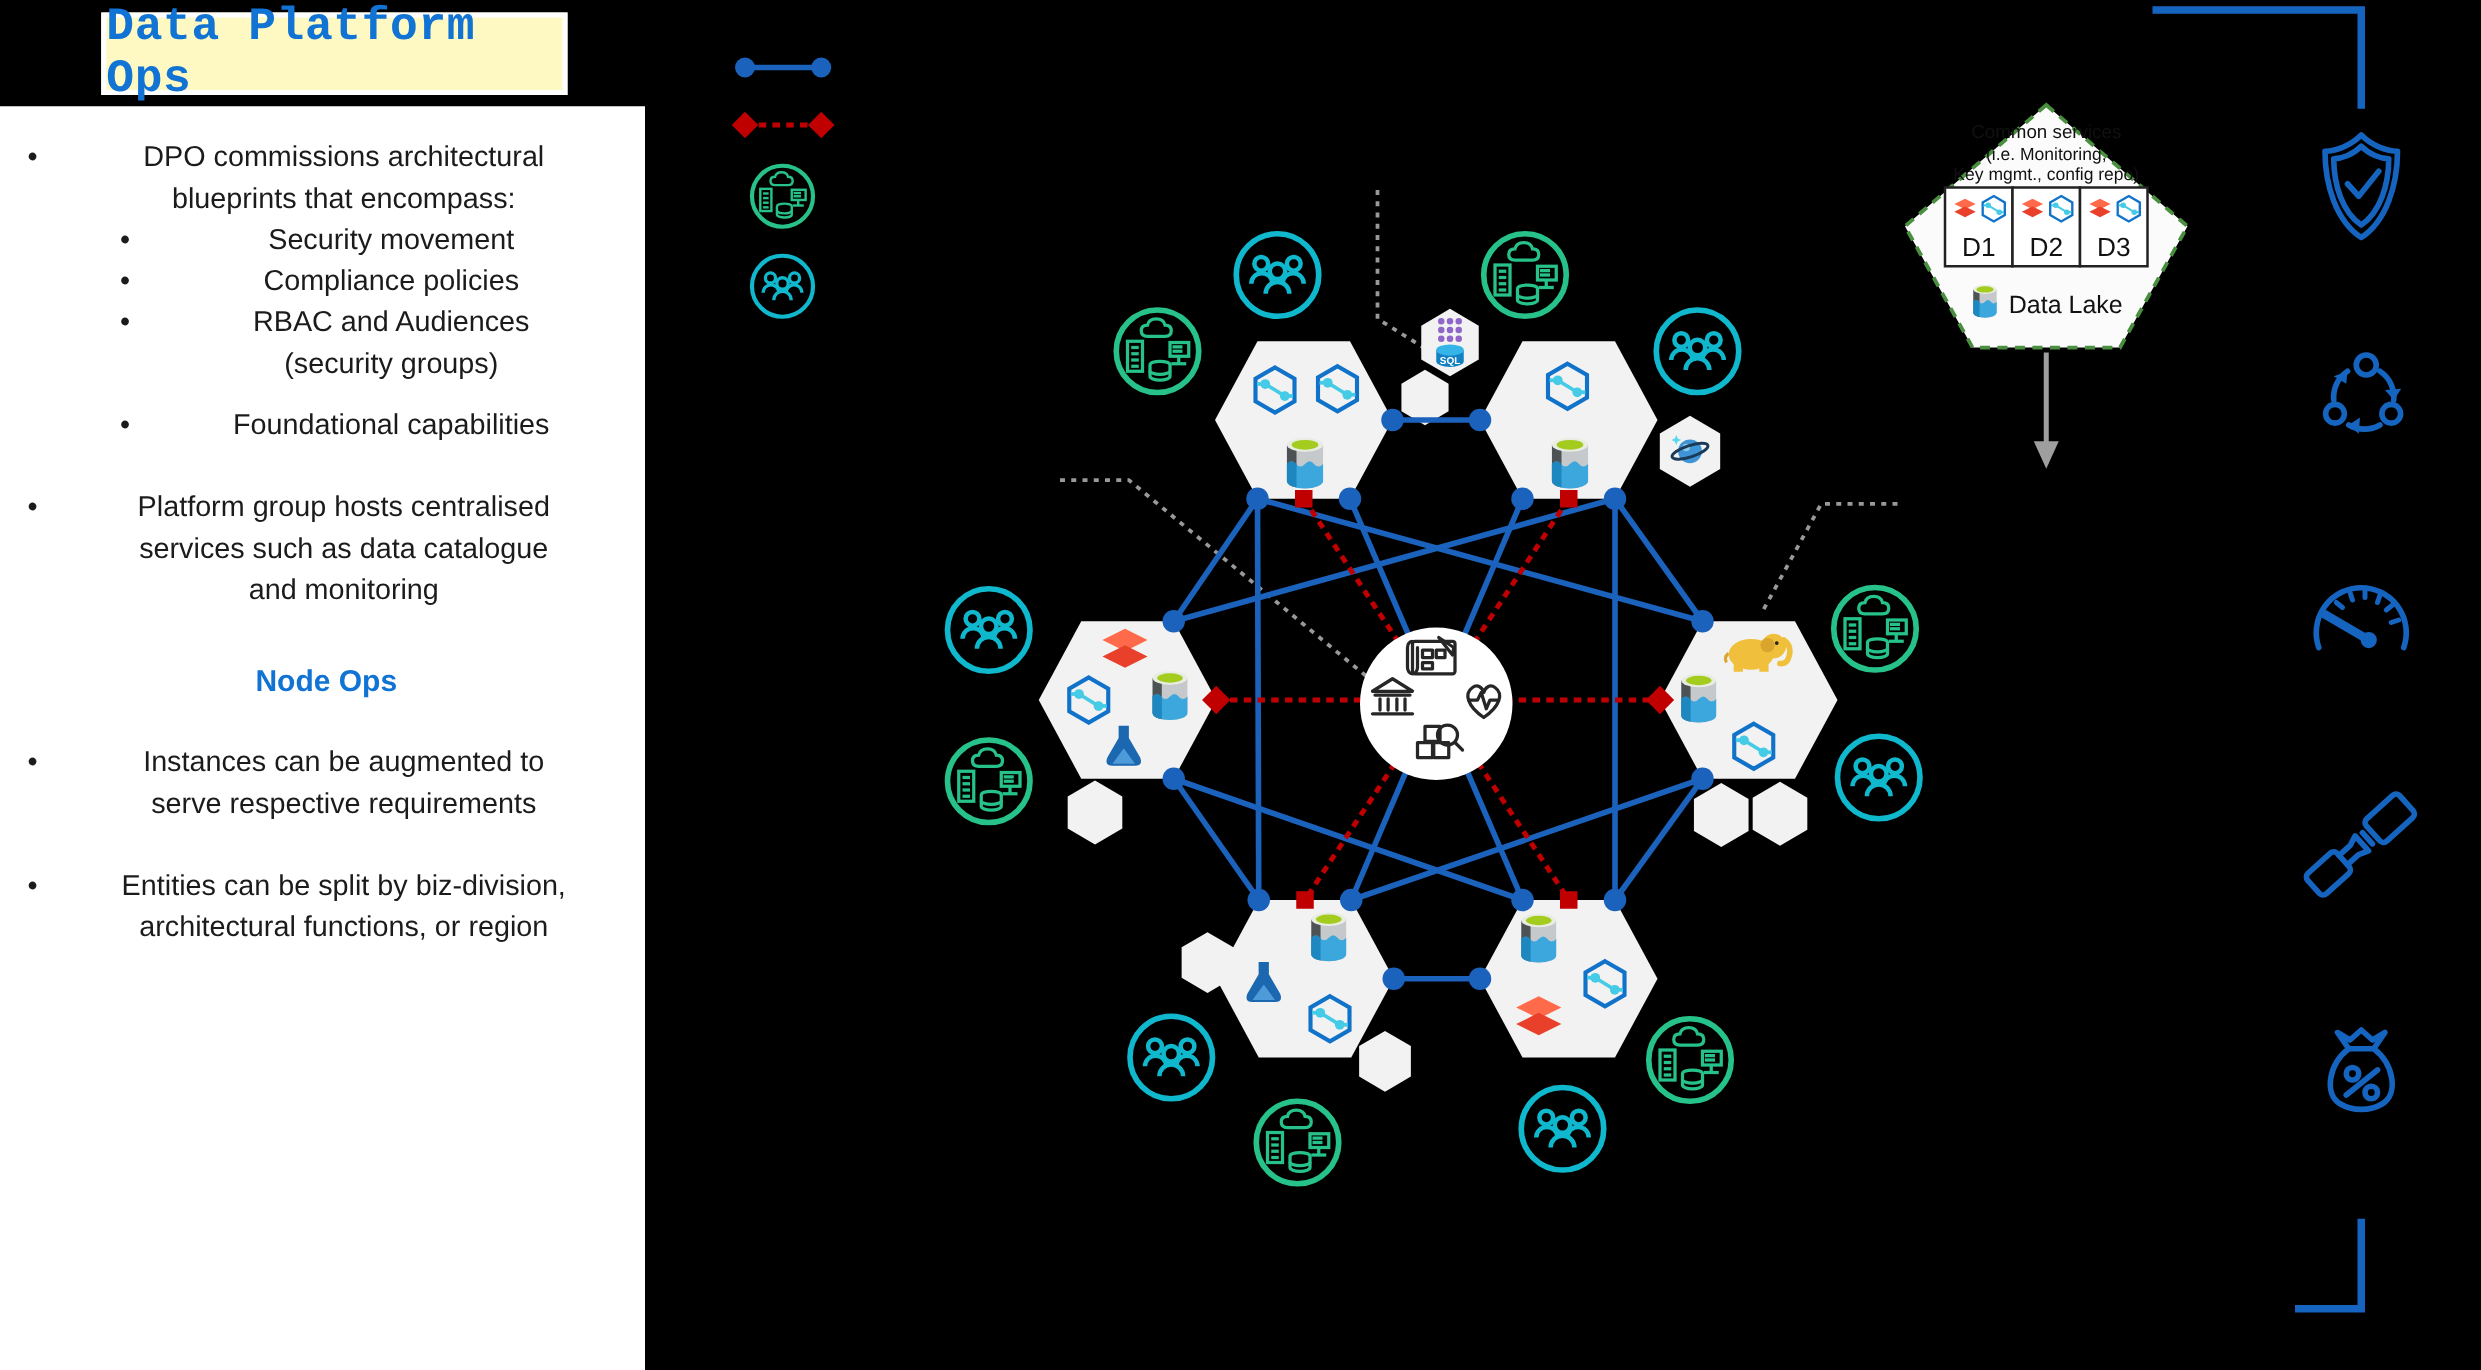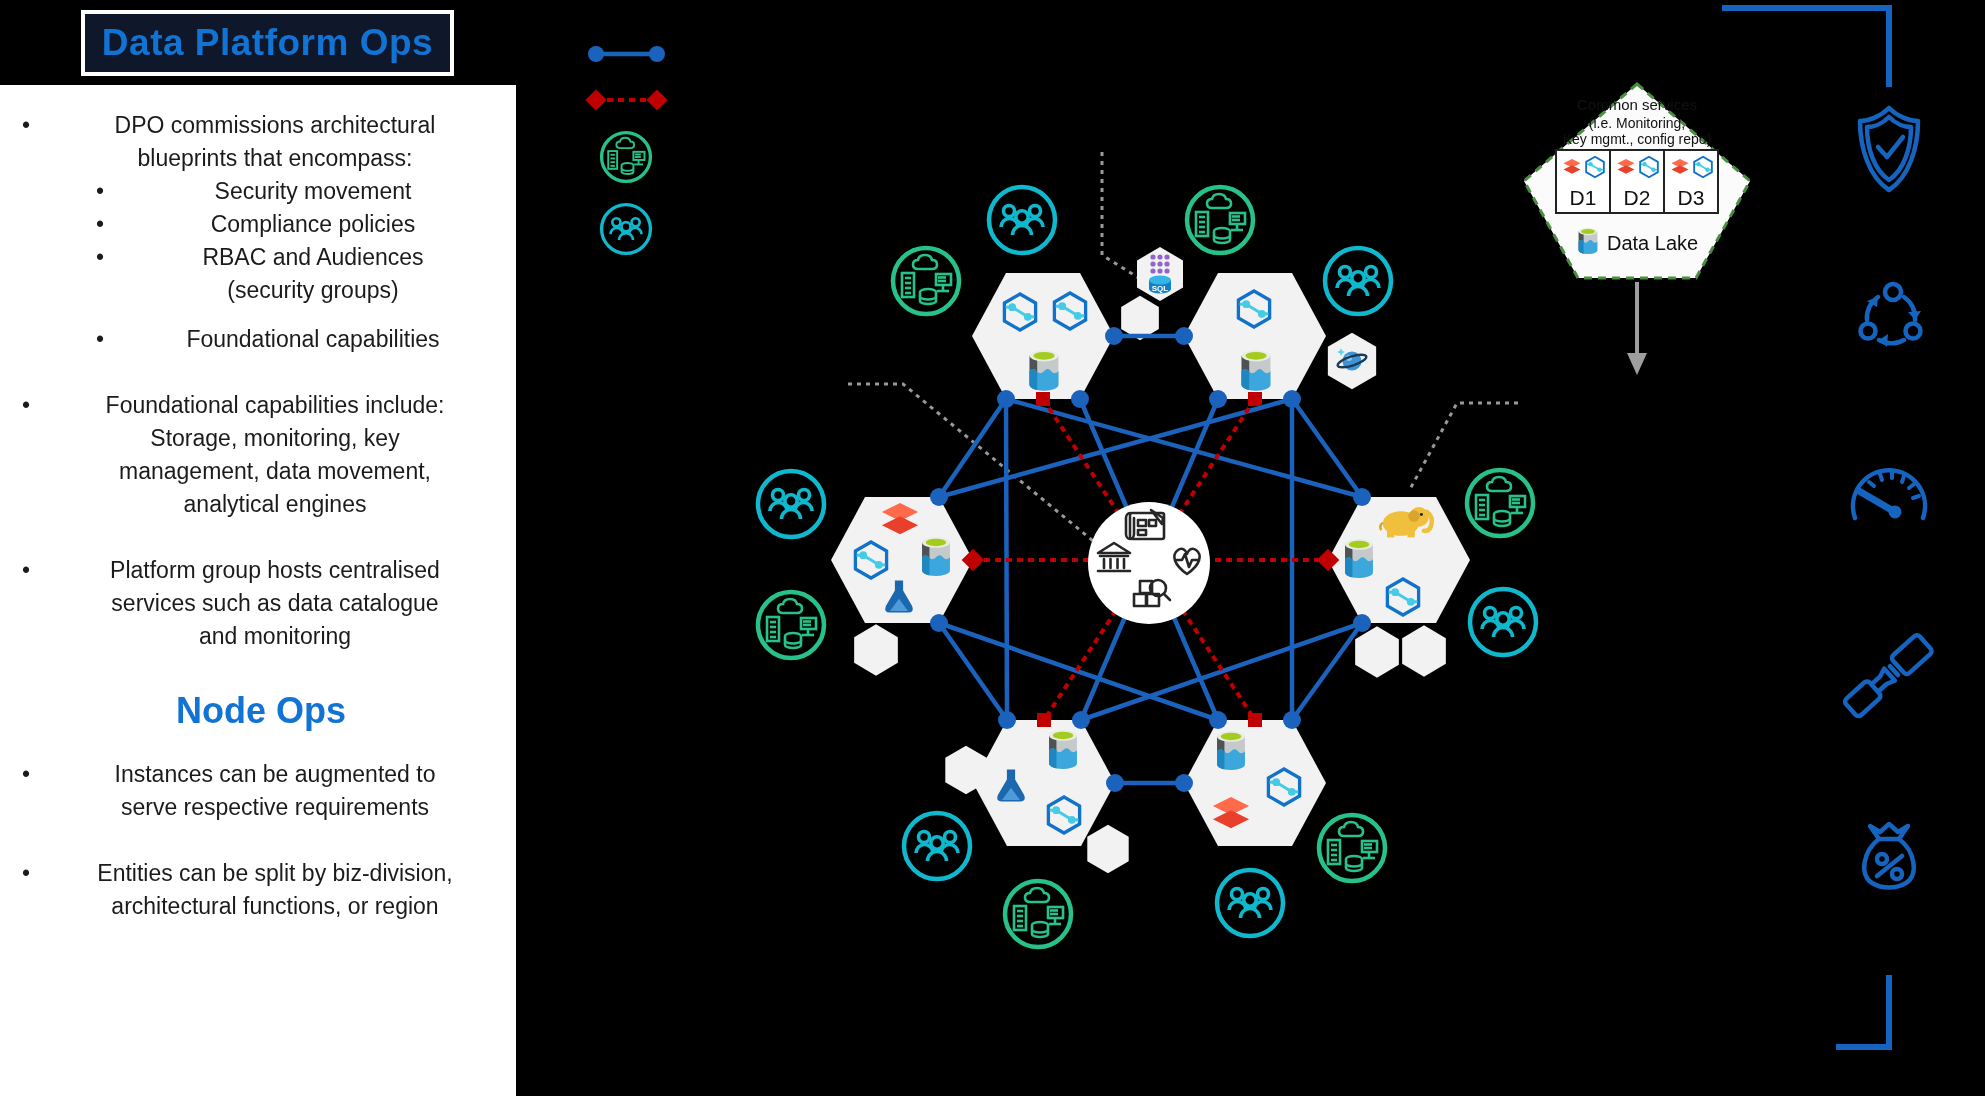--- a/index.html
+++ b/index.html
@@ -1,28 +1,28 @@
 <!DOCTYPE html>
 <html><head>
 <meta charset="utf-8">
 <style>
   html,body{margin:0;padding:0;background:#000;}
   body{width:1985px;height:1096px;position:relative;overflow:hidden;
        font-family:"Liberation Sans",sans-serif;}
   .title-box{position:absolute;left:81px;top:10px;width:365px;height:58px;
-     border:4px solid #fff;background:#0f172a;display:flex;align-items:center;justify-content:center;}
+     border:4px solid #fff;background:#fef9c3;display:flex;align-items:center;justify-content:center;font-family:Liberation Mono, monospace;}
   .title-box span{color:#1173d4;font-size:37px;font-weight:bold;letter-spacing:.5px;}
   .panel{position:absolute;left:0;top:85px;width:516px;height:1011px;background:#fff;
      box-sizing:border-box;padding:24px 8px 0 14px;color:#1b1b1b;font-size:23px;line-height:33px;}
   .li{position:relative;padding-left:28px;margin:0 0 33px 0;white-space:pre;text-align:center;}
   .li::before{content:"\2022";position:absolute;left:8px;}
   .sub{margin:0 0 0 0;padding-left:78px;}
   .sub .li{padding-left:26px;margin:0;}
   .sub .li::before{left:4px;}
-  .section-head{color:#1173d4;font-size:36px;font-weight:bold;text-align:center;
+  .section-head{color:#1173d4;font-size:24px;font-weight:bold;text-align:center;
      margin:41px 0 31px 0;}
   svg text{font-family:"Liberation Sans",sans-serif;}
   .stage{position:absolute;left:0;top:0;}
 </style>
 </head>
 <body>
 
 <div class="title-box">
   <span>Data Platform Ops</span>
 </div>
@@ -30,24 +30,20 @@
 <div class="panel">
   <div class="li">DPO commissions architectural
 blueprints that encompass:</div>
   <div class="sub" style="margin-top:-33px;">
     <div class="li">Security movement</div>
     <div class="li">Compliance policies</div>
     <div class="li">RBAC and Audiences
 (security groups)</div>
     <div class="li" style="margin-bottom:33px;margin-top:16px;">Foundational capabilities</div>
   </div>
-  <div class="li">Foundational capabilities include:
-Storage, monitoring, key
-management, data movement,
-analytical engines</div>
   <div class="li">Platform group hosts centralised
 services such as data catalogue
 and monitoring</div>
   <div class="section-head">Node Ops</div>
   <div class="li">Instances can be augmented to
 serve respective requirements</div>
   <div class="li">Entities can be split by biz-division,
 architectural functions, or region</div>
 </div>
 

